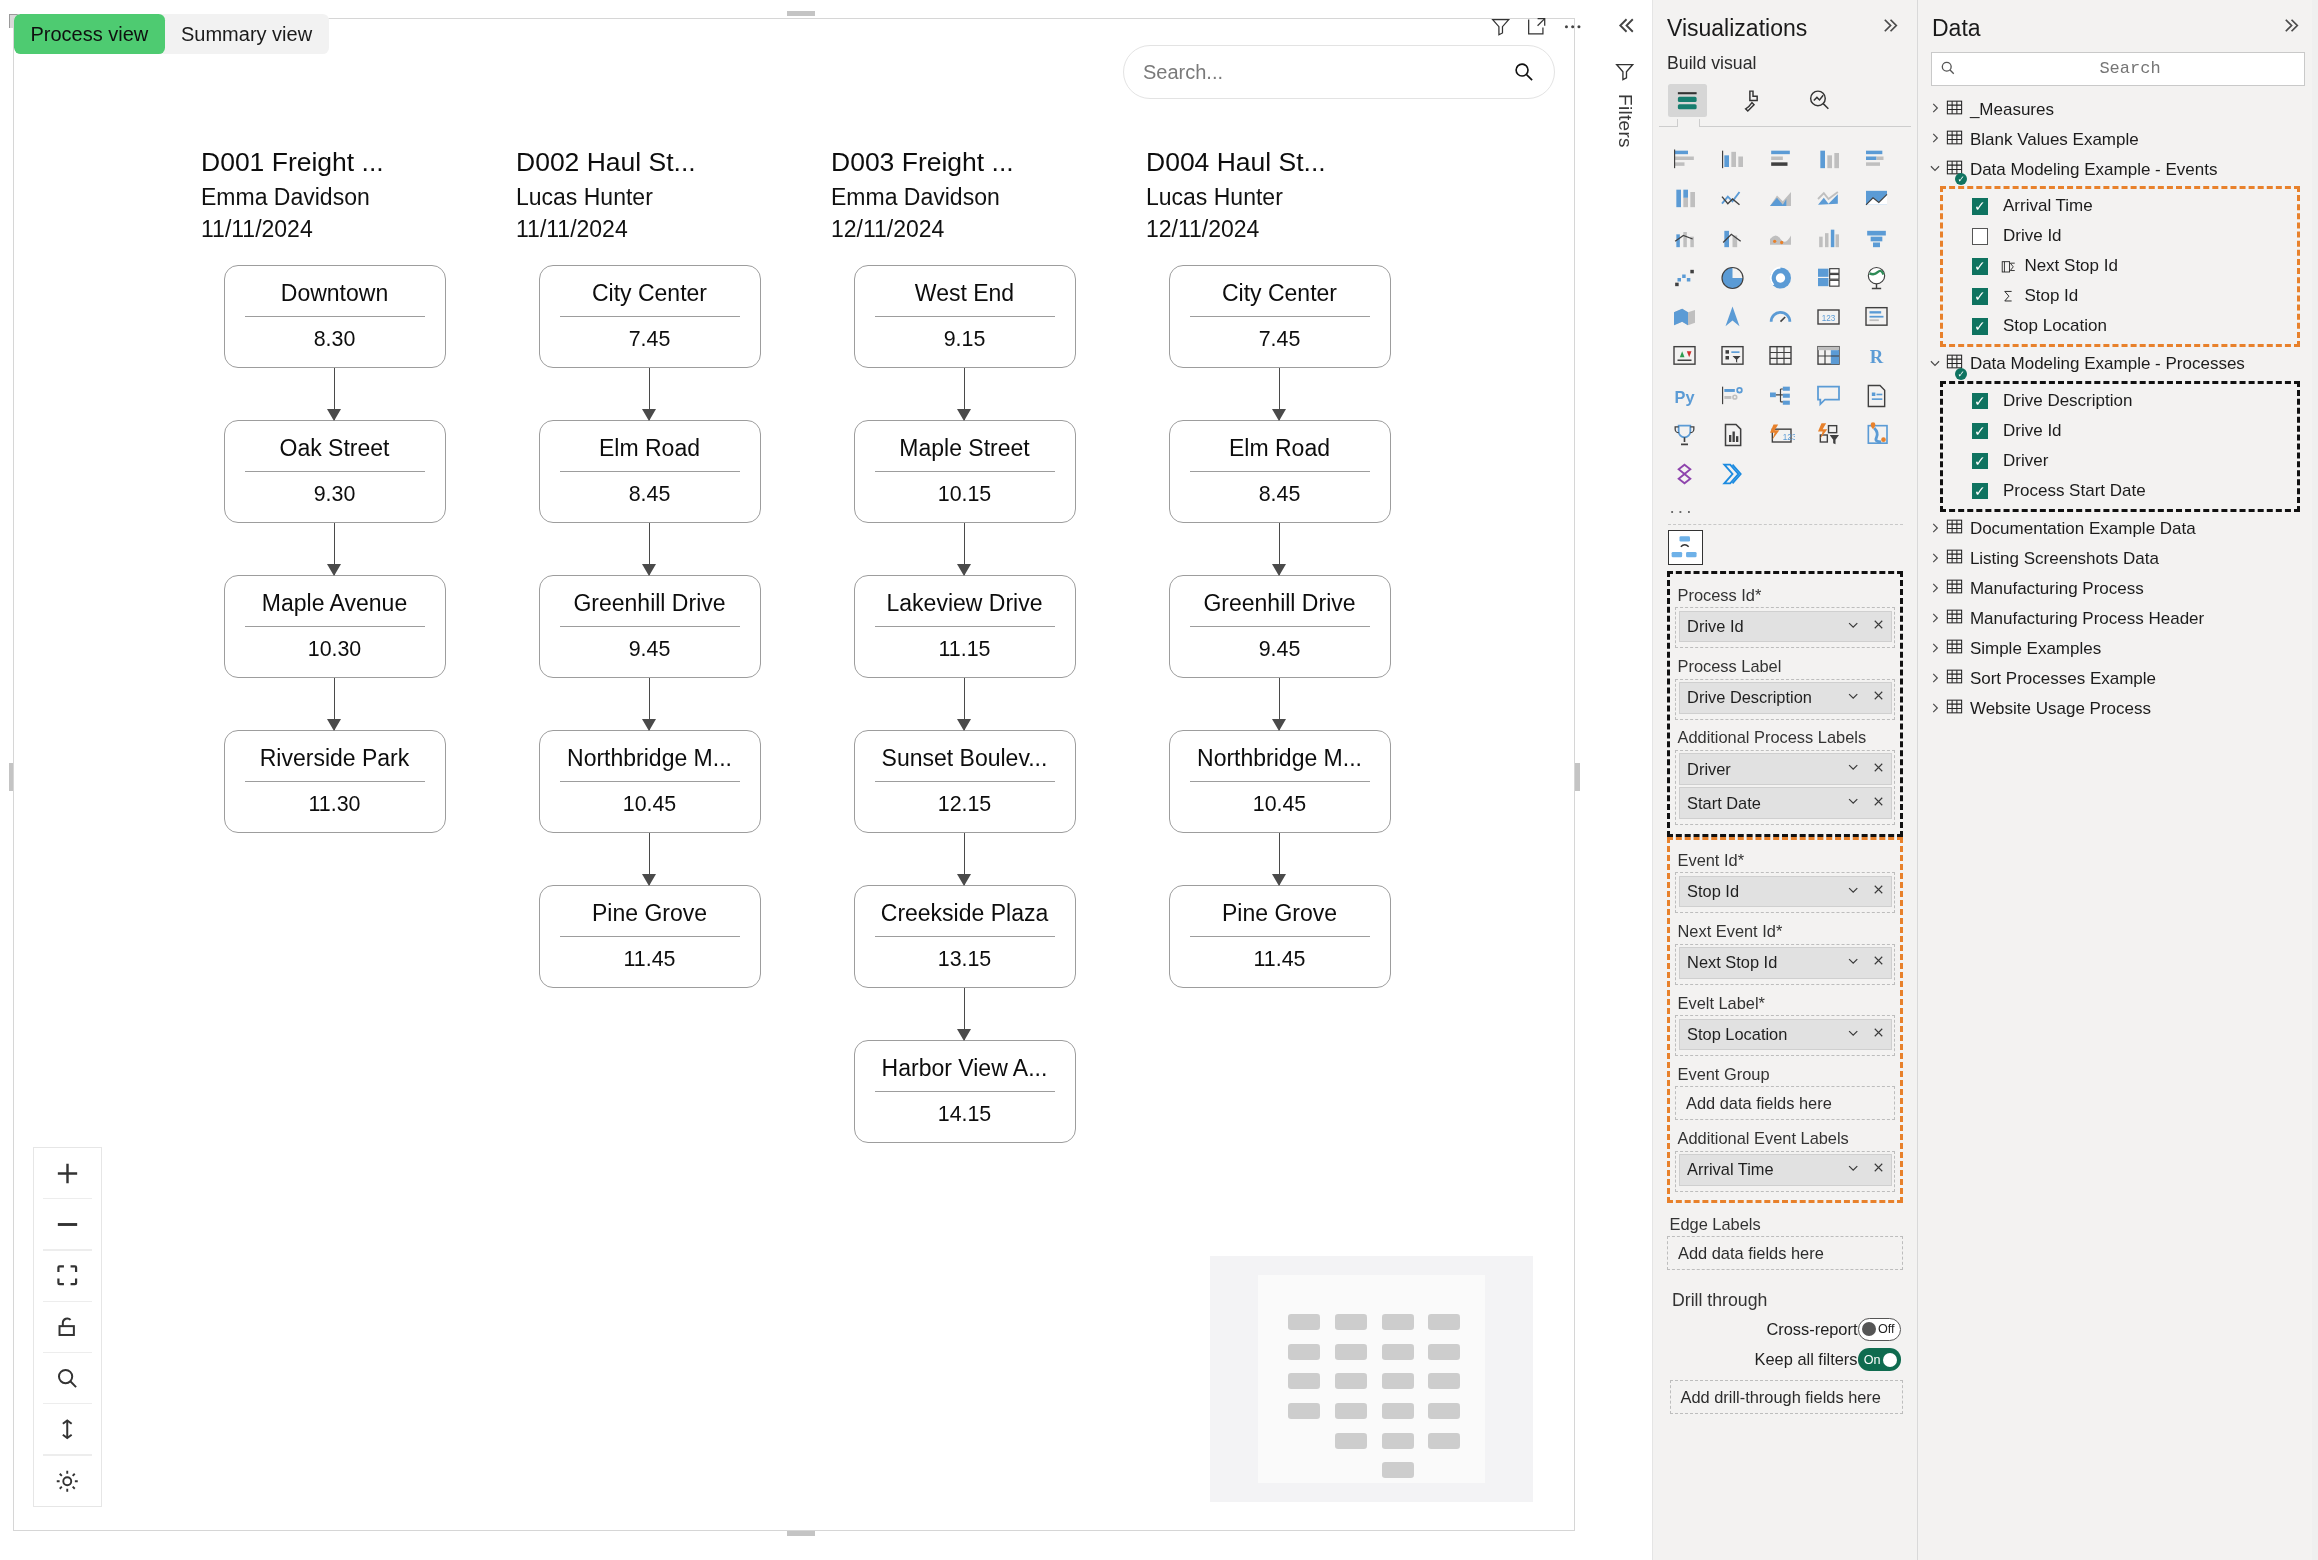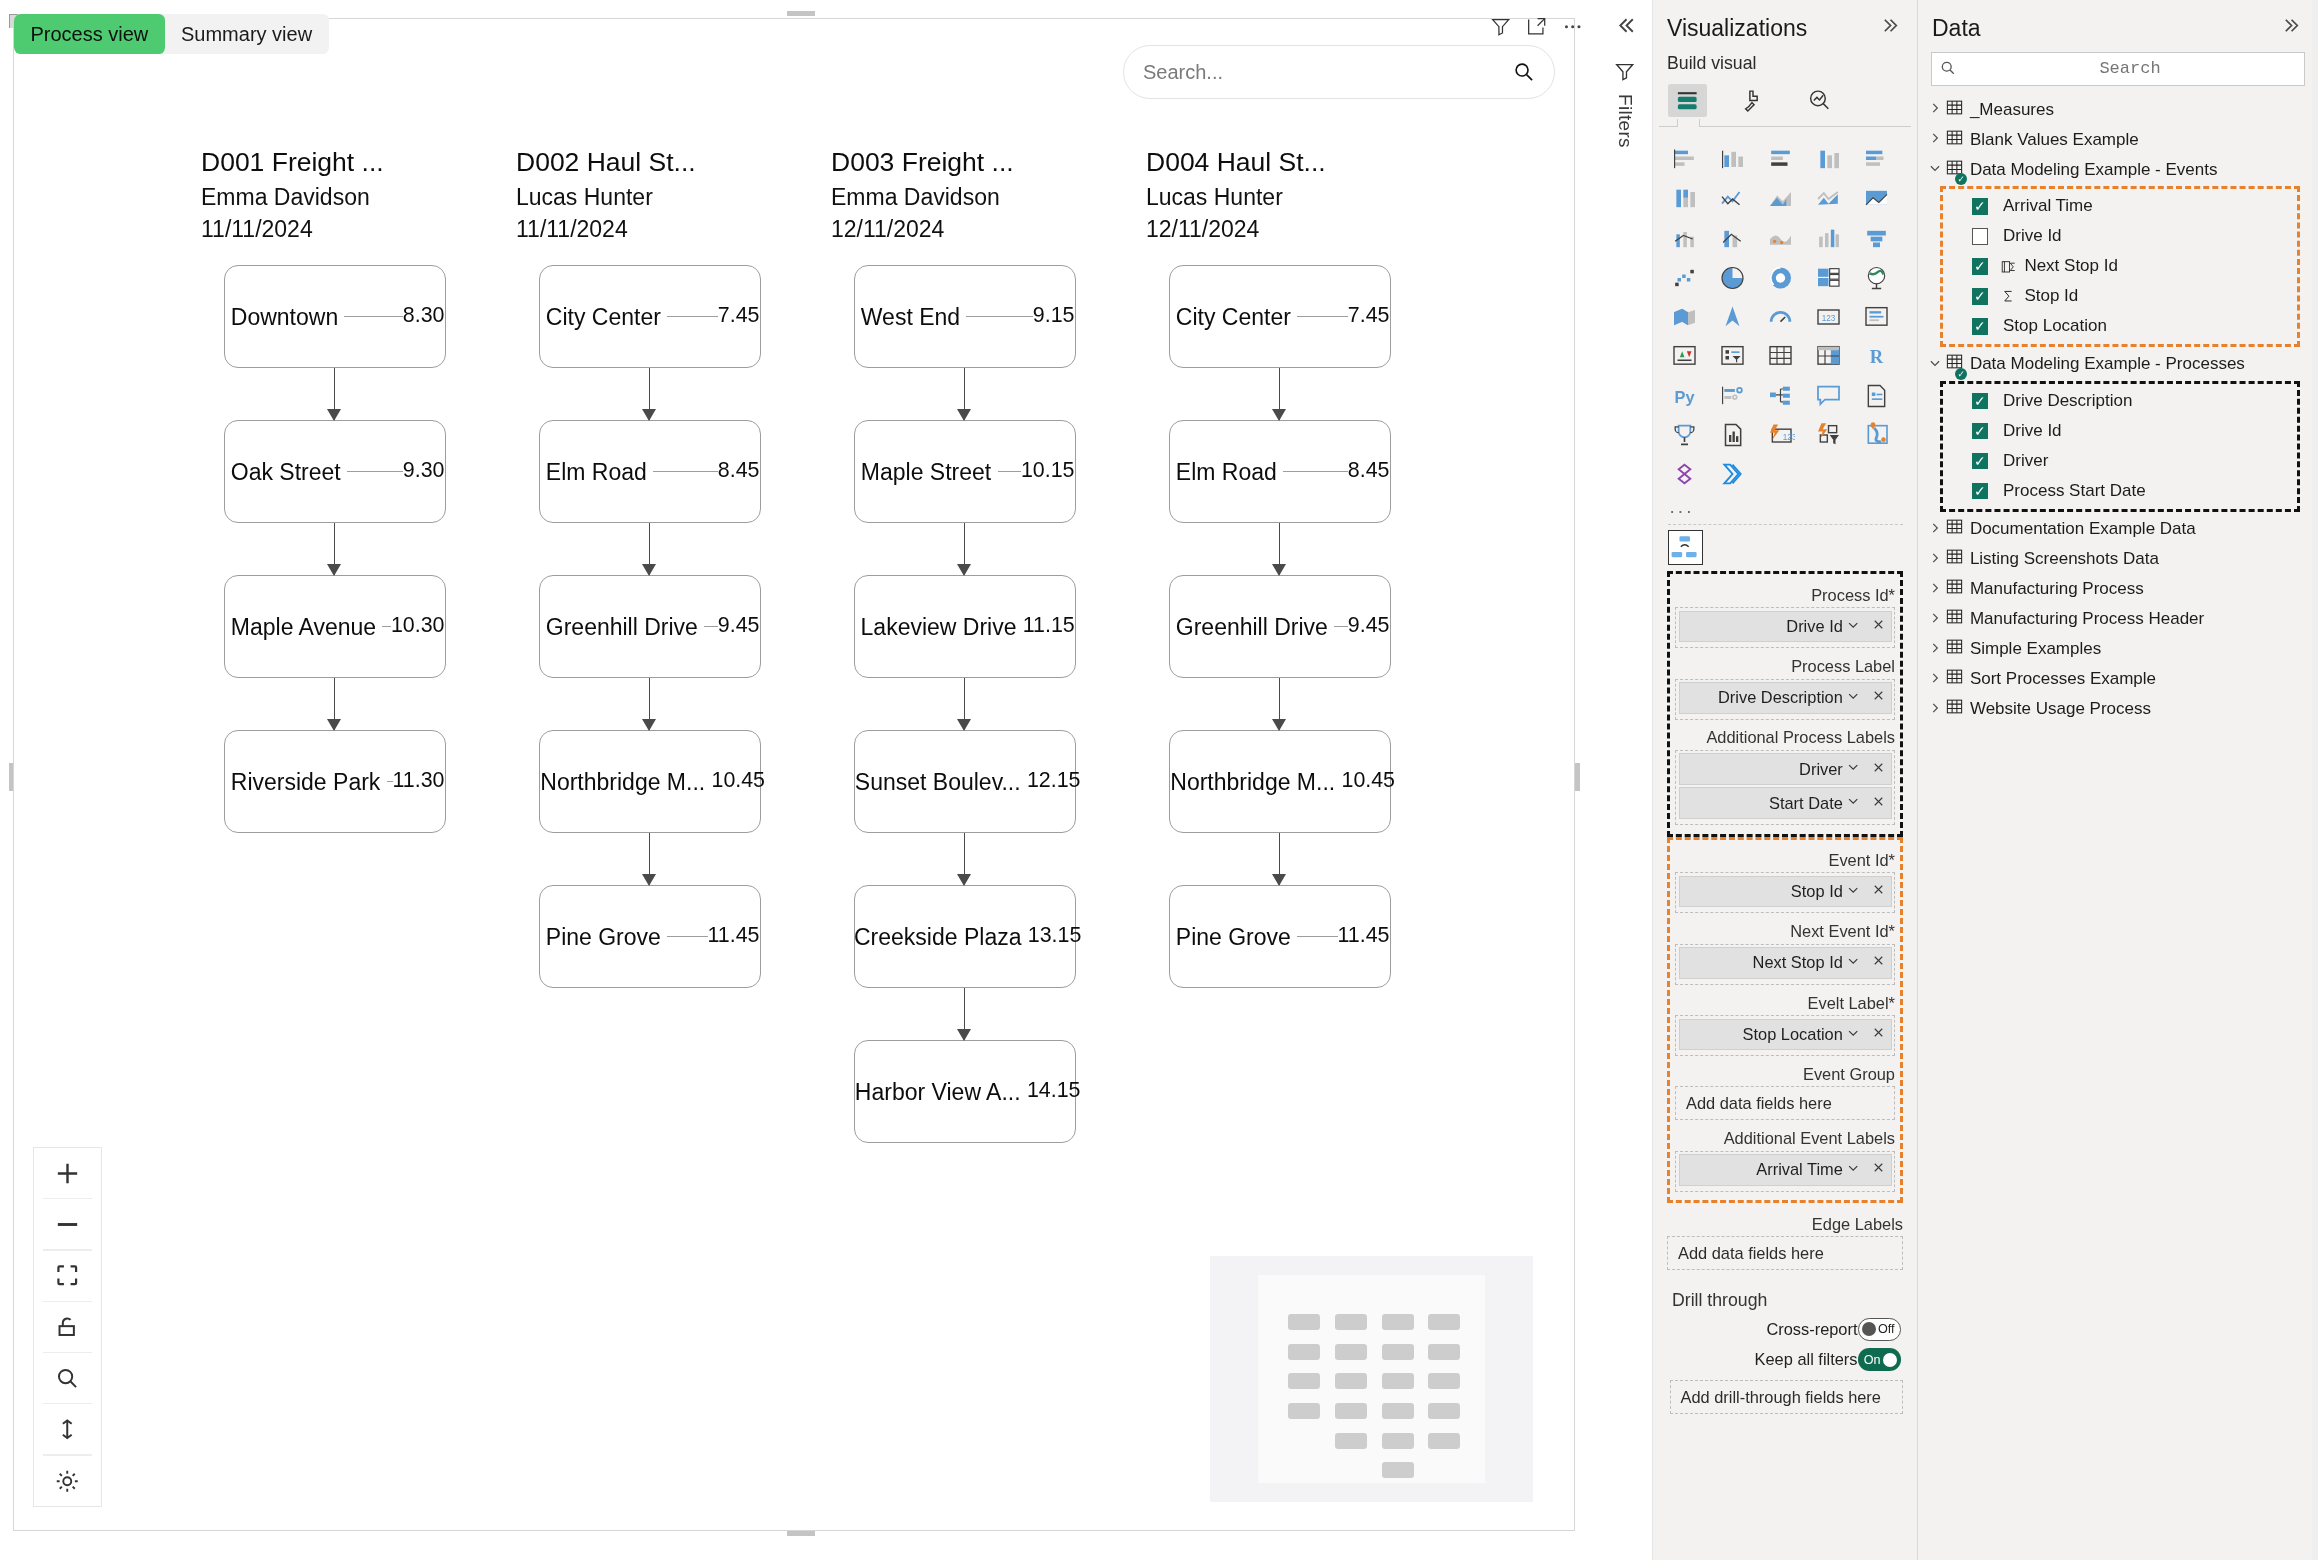--- a/index.html
+++ b/index.html
@@ -72,21 +72,21 @@
     display: flex; gap: 0;
   }
   .proc-col { width: 315px; display: flex; flex-direction: column; align-items: center; }
   .proc-head { width: 100%; padding-left: 24px; }
   .proc-title { font-size: 26.5px; color: #0d0d0d; line-height: 1.35; white-space: nowrap; }
   .proc-sub { font-size: 23px; color: #111; line-height: 1.42; white-space: nowrap; }
   .nodes { margin-top: 19px; display: flex; flex-direction: column; align-items: center; }
   .node {
     width: 222px; min-height: 103px;
     border: 1.3px solid #9d9d9d; border-radius: 14px;
-    background: #fff; display: flex; 
+    background: #fff; display: flex; flex-direction: column;
     align-items: center; justify-content: center;
   }
   .node-label { font-size: 23px; color: #0d0d0d; padding: 10px 6.3px 8.8px; white-space: nowrap; }
   .node-div { width: 180px; height: 1.3px; background: #9d9d9d; }
   .node-val { font-size: 21.4px; color: #0d0d0d; padding: 10px 0 11.3px; }
   .arrow { width: 1.3px; height: 52px; background: #4a4a4a; position: relative; margin: 0 auto; }
   .arrow::after {
     content: ""; position: absolute; left: -7px; bottom: -1.3px;
     width: 0; height: 0; border-left: 7.6px solid transparent;
     border-right: 7.6px solid transparent; border-top: 12.6px solid #4a4a4a;
@@ -155,21 +155,21 @@
     gap: 6.3px 2.5px; padding: 6.3px 11.3px 0 14px; text-decoration: underline;
   }
   .viz-ic { width: 34px; height: 33px; display: flex; align-items: center; justify-content: center; cursor: pointer; }
   .viz-more { font-size: 19px; color: #6b6b6b; padding: 5px 0 3.8px 16.4px; letter-spacing: 3.2px; }
   .viz-dash { margin: 2.5px 14px 5px 15px; border-top: 1.3px dashed #c8c8c8; }
   .viz-current { padding: 0 0 6.3px 15px; }
   .viz-cur-box { width: 35px; height: 35px; border: 1.9px solid #333; background: #fff; position: relative; cursor: pointer; }
 
   
   .wells { padding: 0 14px 0 14px; position: relative; }
-  .well-group { position: relative; padding: 6.3px 0 5px 0; text-align: right; }
+  .well-group { position: relative; padding: 6.3px 0 5px 0; }
   .well-label { font-size: 16.4px; color: #333; padding: 5px 0 2.5px 2.5px; }
   .well-slot {
     border: 1.3px dashed #bdbdbd; padding: 2.5px; margin-bottom: 3.8px;
   }
   .chip {
     background: #e1e1e1; border: 1.3px solid #cfcfcf; height: 31.5px;
     display: flex; align-items: center; padding: 0 5px 0 7.6px;
     font-size: 16.4px; color: #1f1f1f; margin-bottom: 2.5px; cursor: pointer;
   }
   .chip .nm { flex: 1; white-space: nowrap; overflow: hidden; }

